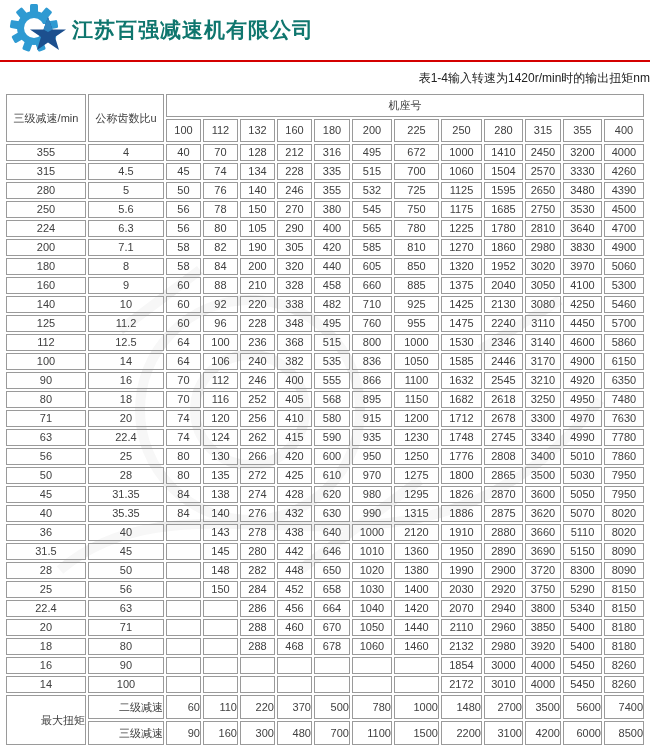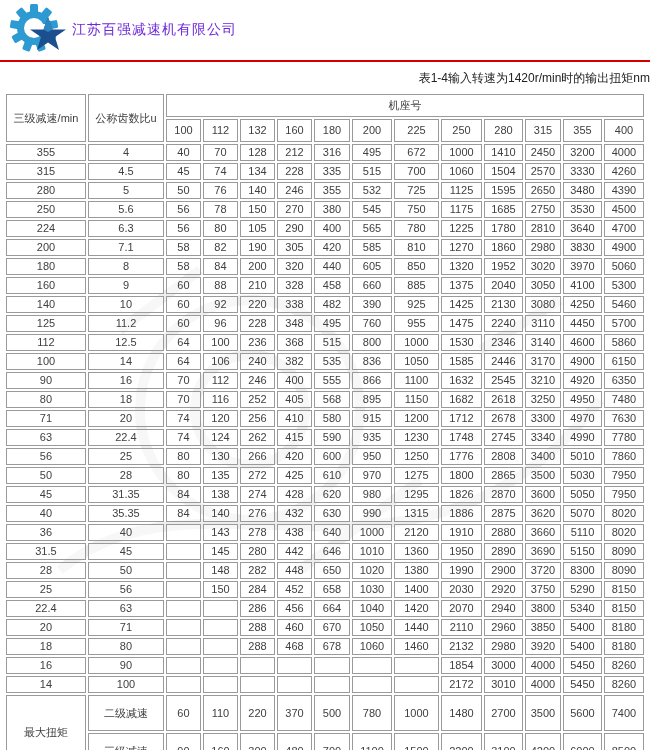--- a/index.html
+++ b/index.html
@@ -17,23 +17,23 @@
     align-items: center;
     justify-content: space-between;
     border-bottom: 2px solid #d40000;
     padding: 0 10px 0 8px;
     background: #fff;
     position: relative;
     z-index: 2;
   }
   .brand { display: flex; align-items: center; gap: 2px; }
   .company-name {
-    font-size: 14px;
-    font-weight: normal;
-    color: #6d28d9;
+    font-size: 21px;
+    font-weight: bold;
+    color: #0f766e;
     letter-spacing: 1px;
   }
   .hotline {
     font-size: 19px;
     font-weight: bold;
     color: #fe0000;
     letter-spacing: 0.5px;
   }
   .table-title {
     text-align: right;
@@ -61,21 +61,21 @@
     vertical-align: middle;
     height: 17px;
     line-height: 15px;
     padding: 0;
     font-weight: normal;
     white-space: nowrap;
     overflow: hidden;
     background: rgba(255,255,255,0.55);
   }
   table.torque thead th { height: 23px; }
-  table.torque .footer-row td { height: 36px; }
+  table.torque .footer-row td { height: 24px; text-align: right; }
   .watermark {
     position: absolute;
     left: 0; top: 150px;
     width: 650px; height: 560px;
     z-index: 1;
     pointer-events: none;
   }
 </style>
 </head>
 <body>
@@ -287,21 +287,21 @@
         <td>5300</td>
       </tr>
       <tr>
         <td>140</td>
         <td>10</td>
         <td>60</td>
         <td>92</td>
         <td>220</td>
         <td>338</td>
         <td>482</td>
-        <td>390</td>
+        <td>710</td>
         <td>925</td>
         <td>1425</td>
         <td>2130</td>
         <td>3080</td>
         <td>4250</td>
         <td>5460</td>
       </tr>
       <tr>
         <td>125</td>
         <td>11.2</td>

